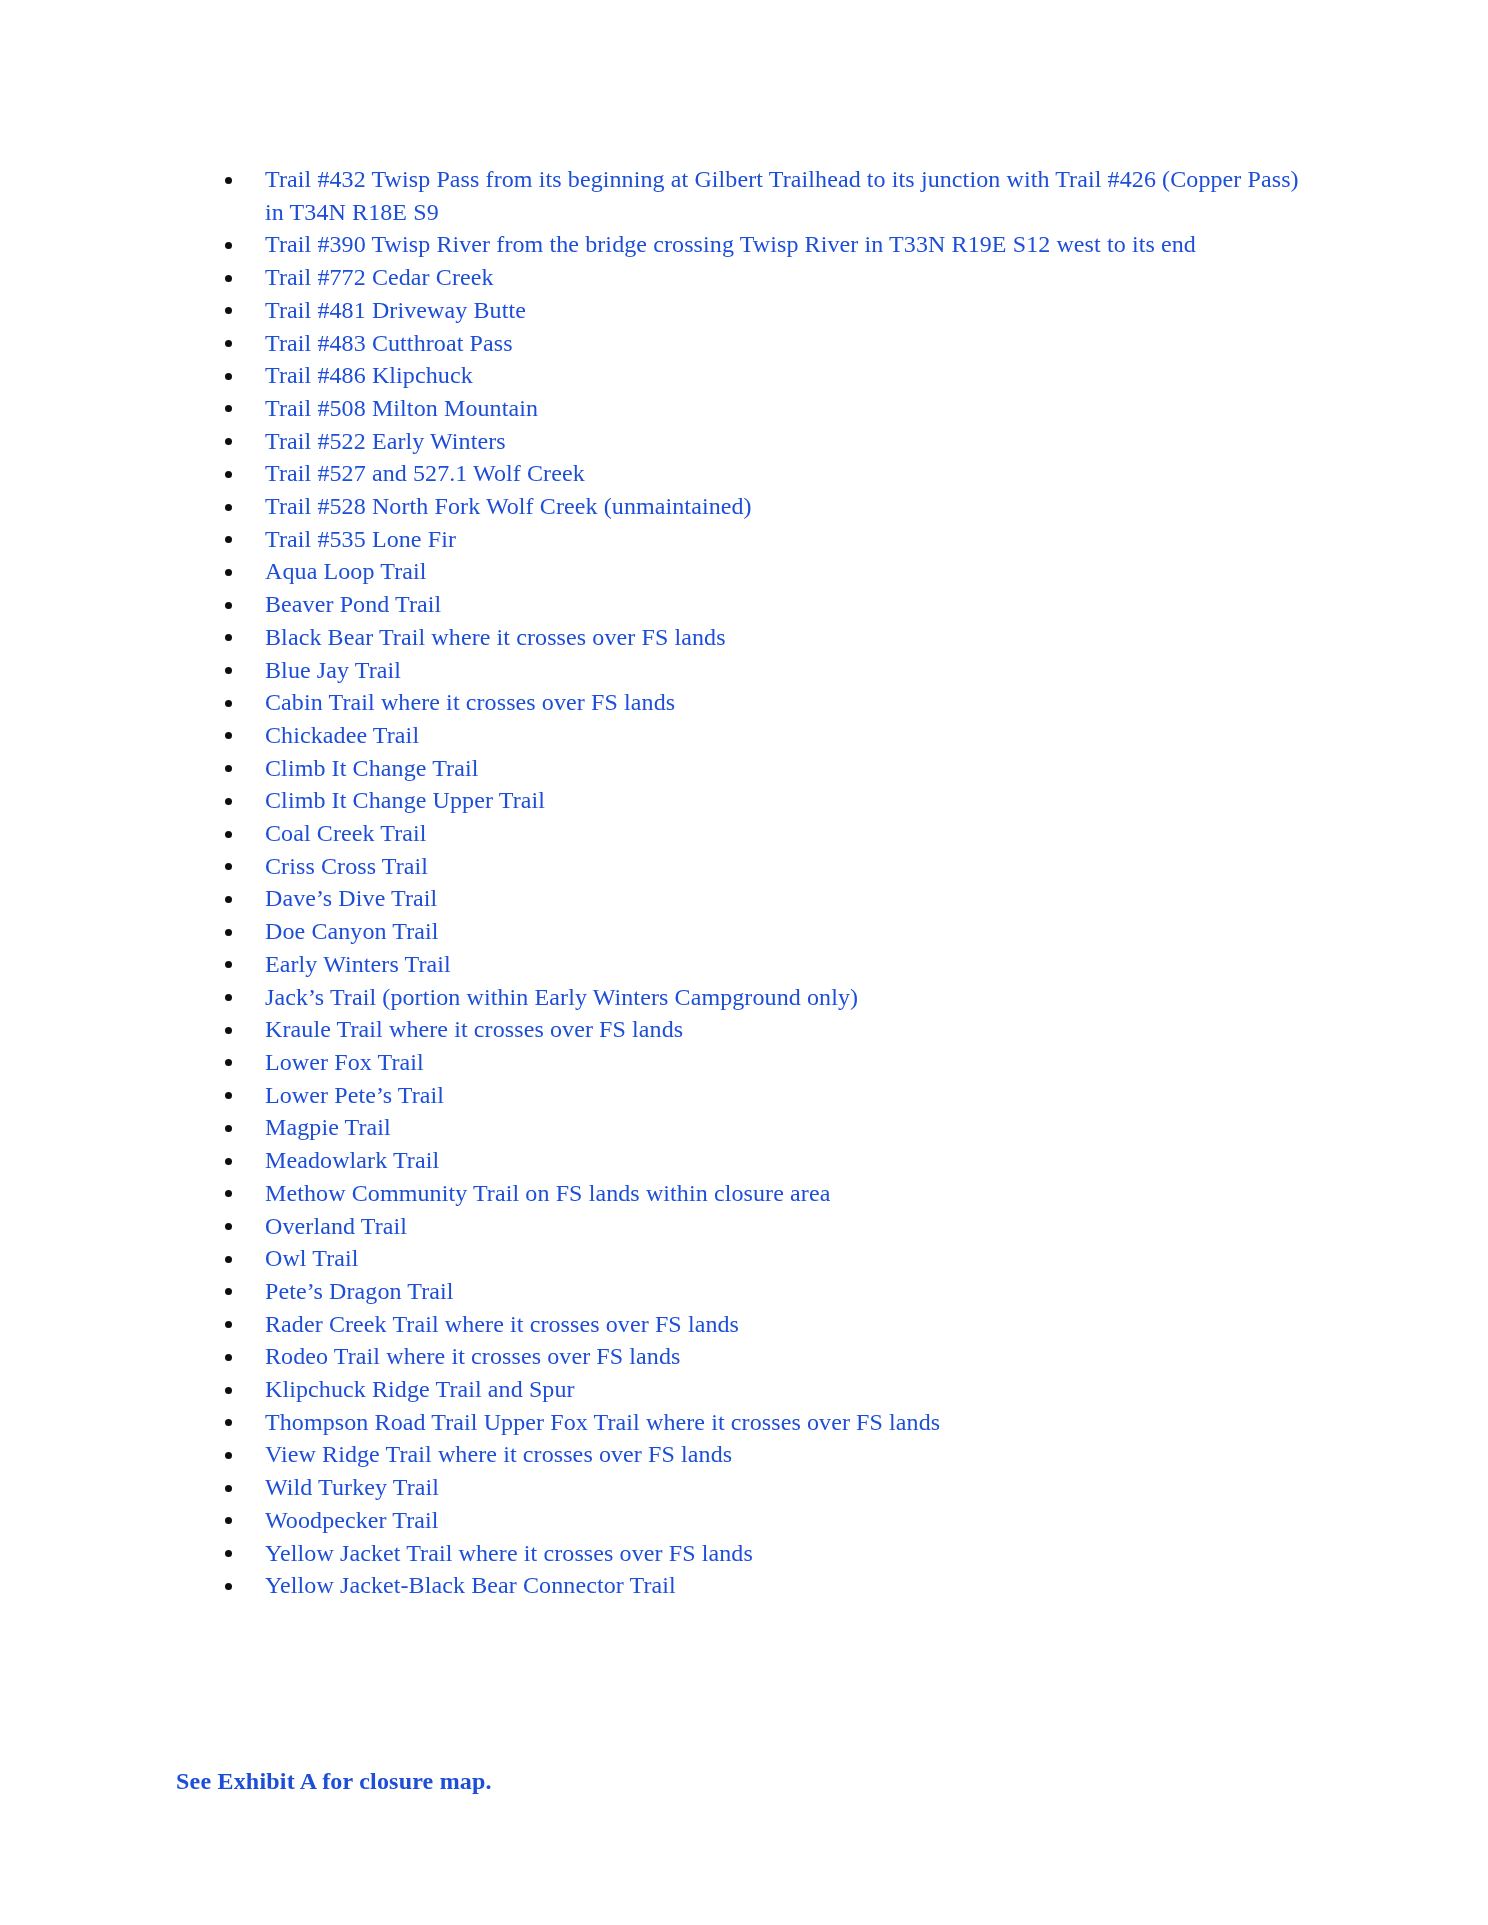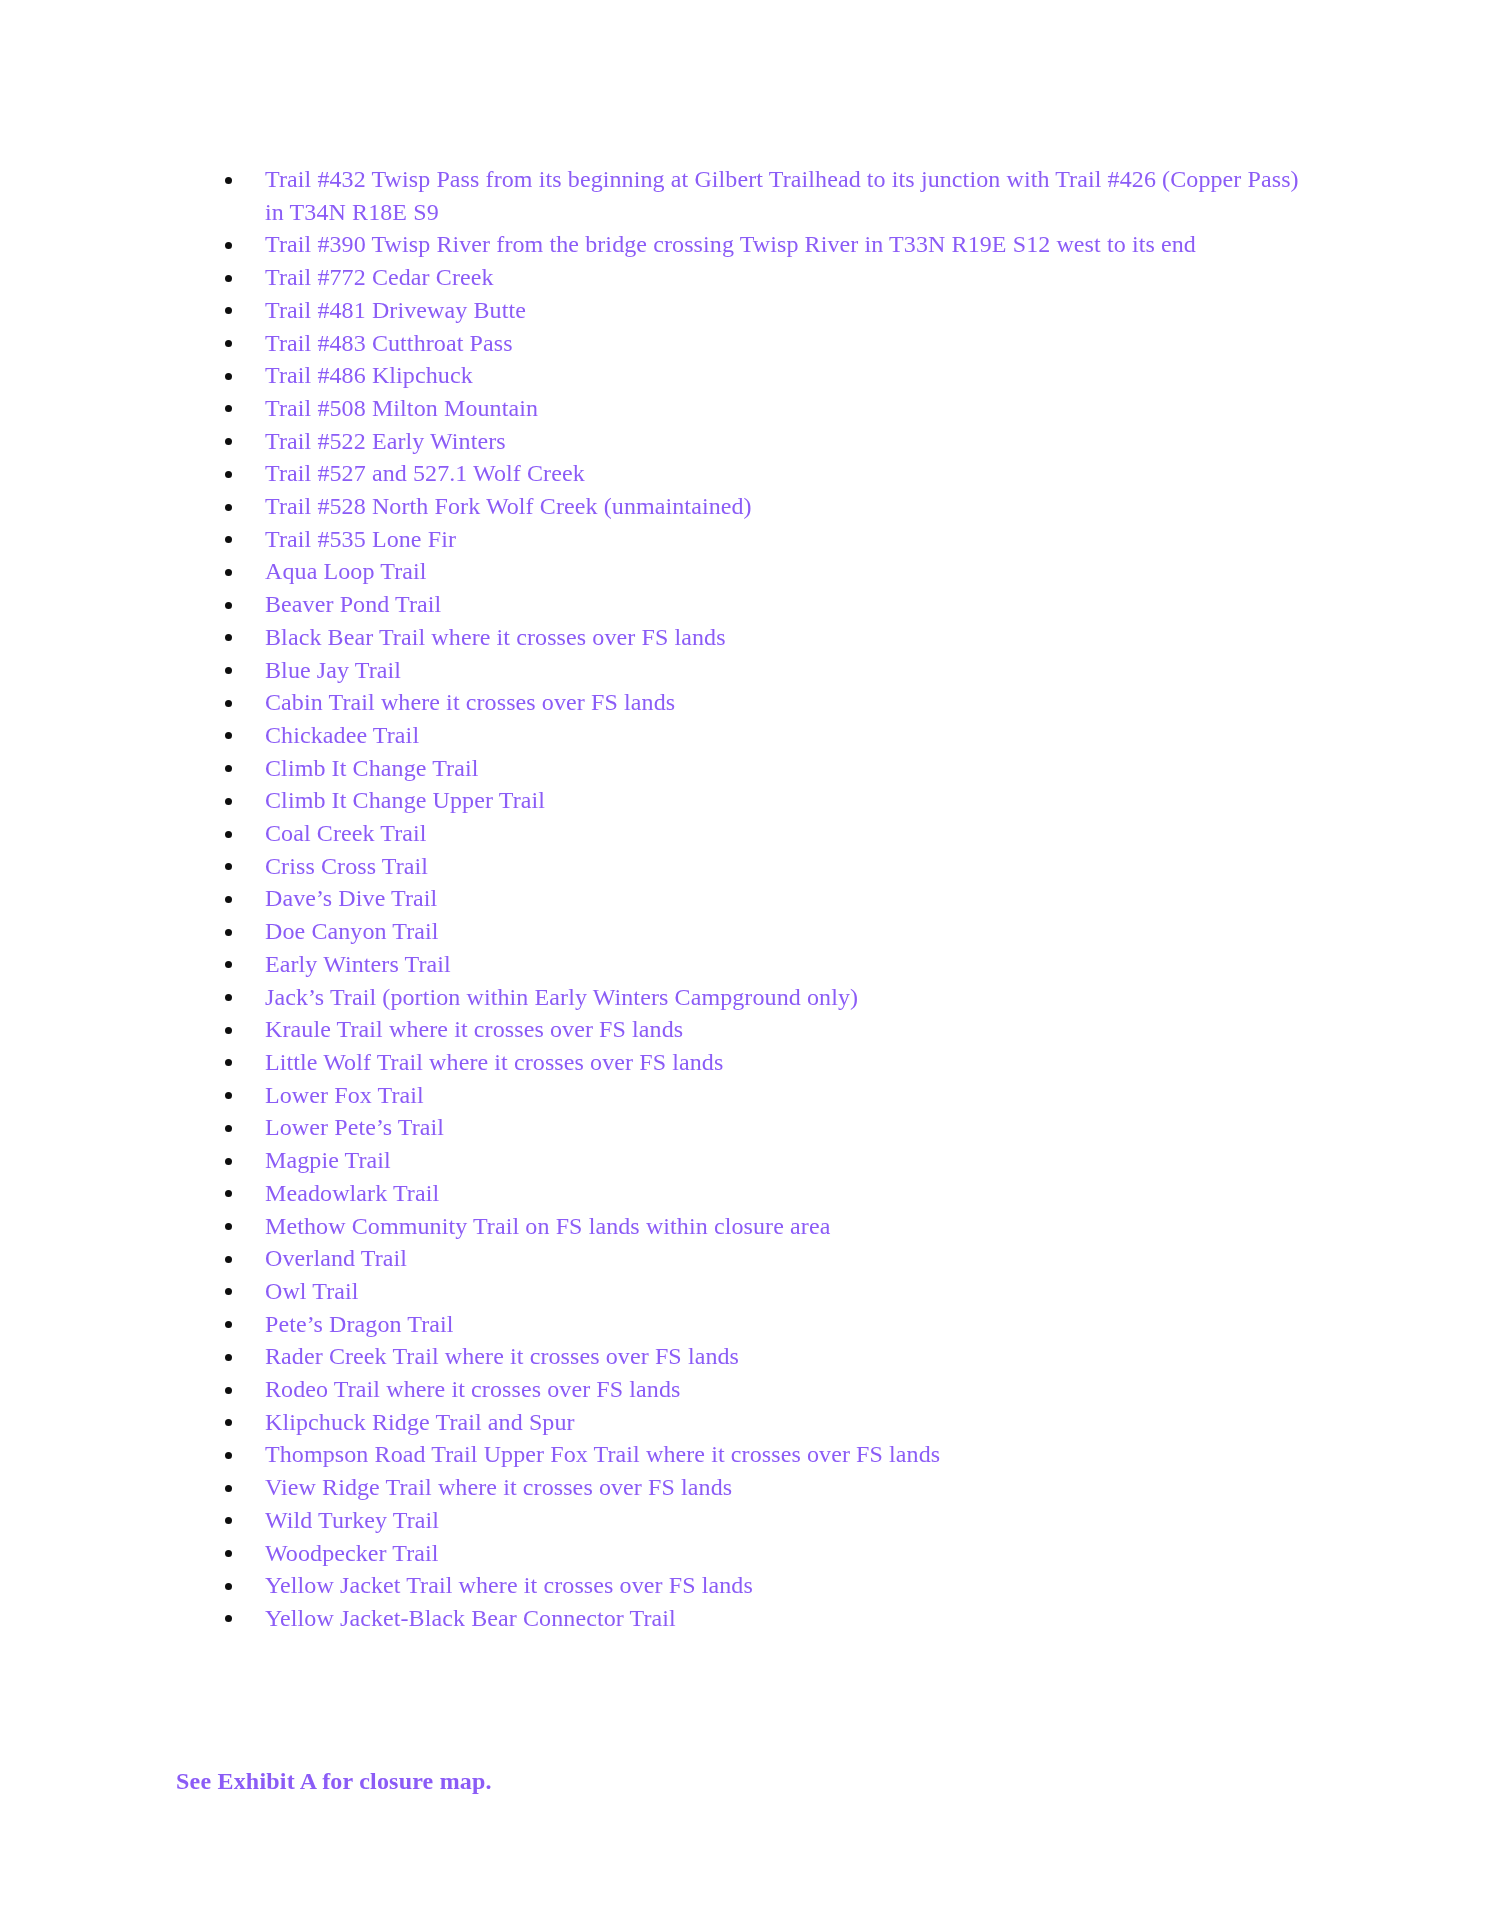--- a/index.html
+++ b/index.html
@@ -6,21 +6,21 @@
     margin: 0;
     padding: 0;
     background: #ffffff;
   }
   .page {
     position: relative;
     width: 1488px;
     height: 1925px;
     background: #ffffff;
     font-family: "Liberation Serif", "DejaVu Serif", serif;
-    color: #8b5cf6;
+    color: #1d4ed8;
     overflow: hidden;
   }
   .trail-list {
     position: absolute;
     left: 223px;
     top: 163px;
     margin: 0;
     padding: 0;
     list-style: none;
     width: 1082px;
@@ -183,24 +183,20 @@
       <li class="trail-item">
         <span class="bullet"></span>
         <span class="trail-text">Jack’s Trail (portion within Early Winters Campground only)</span>
       </li>
 
       <li class="trail-item">
         <span class="bullet"></span>
         <span class="trail-text">Kraule Trail where it crosses over FS lands</span>
       </li>
 
-      <li class="trail-item">
-        <span class="bullet"></span>
-        <span class="trail-text">Little Wolf Trail where it crosses over FS lands</span>
-      </li>
 
       <li class="trail-item">
         <span class="bullet"></span>
         <span class="trail-text">Lower Fox Trail</span>
       </li>
 
       <li class="trail-item">
         <span class="bullet"></span>
         <span class="trail-text">Lower Pete’s Trail</span>
       </li>

